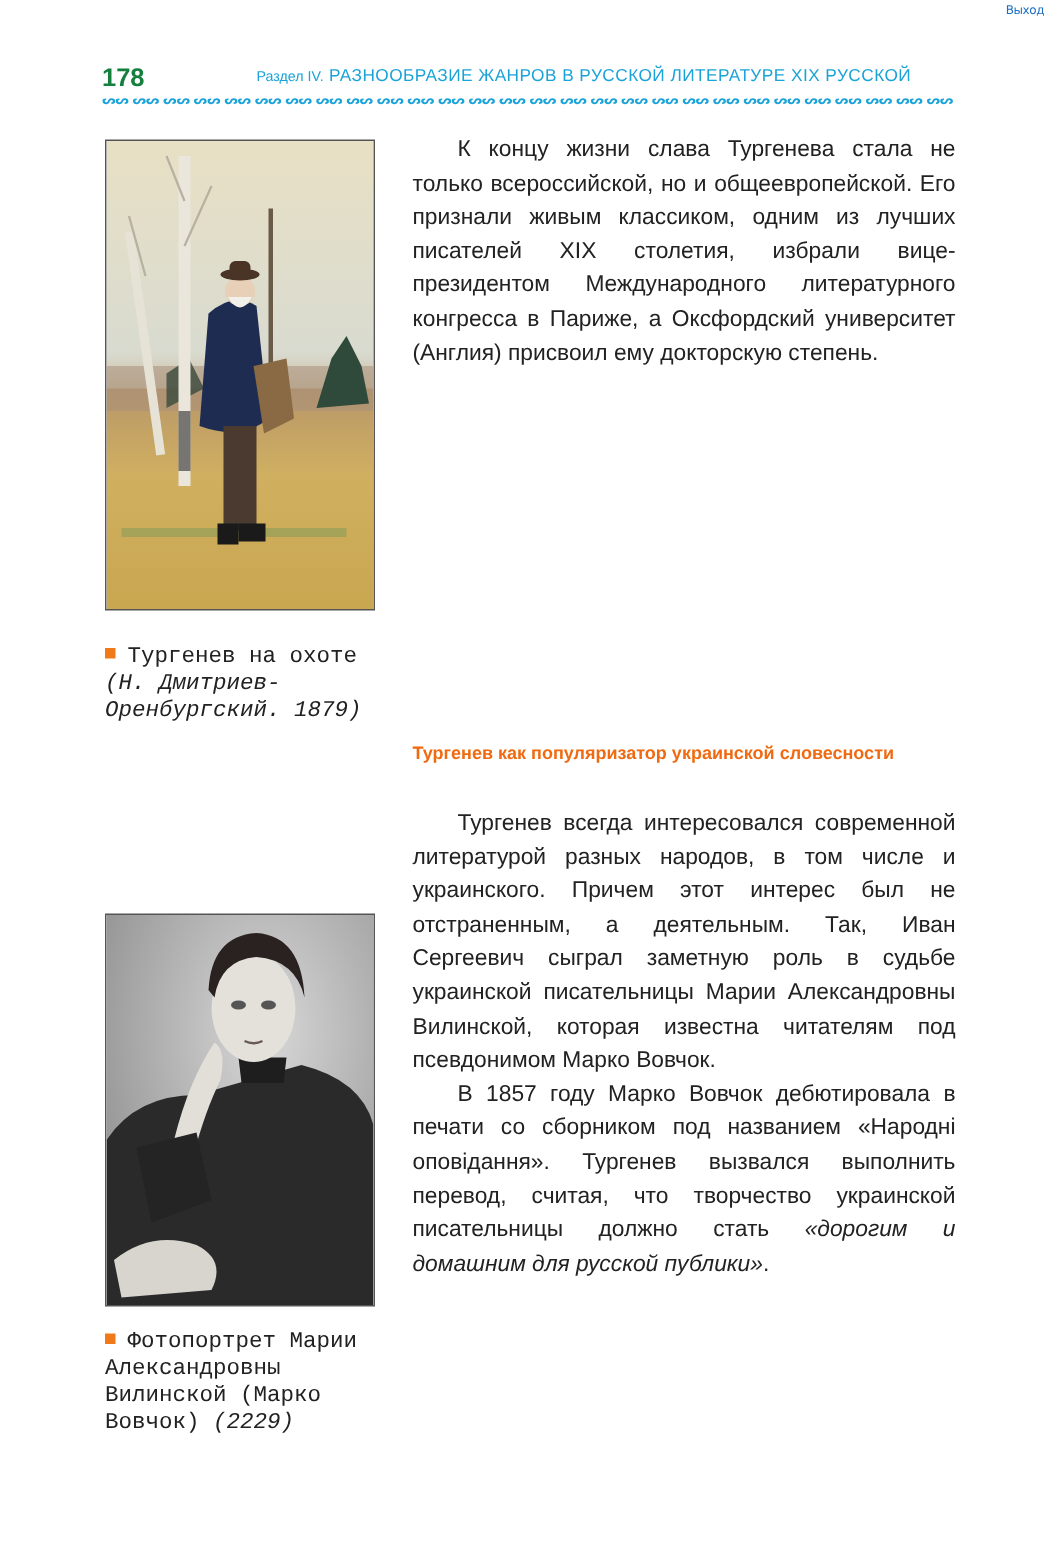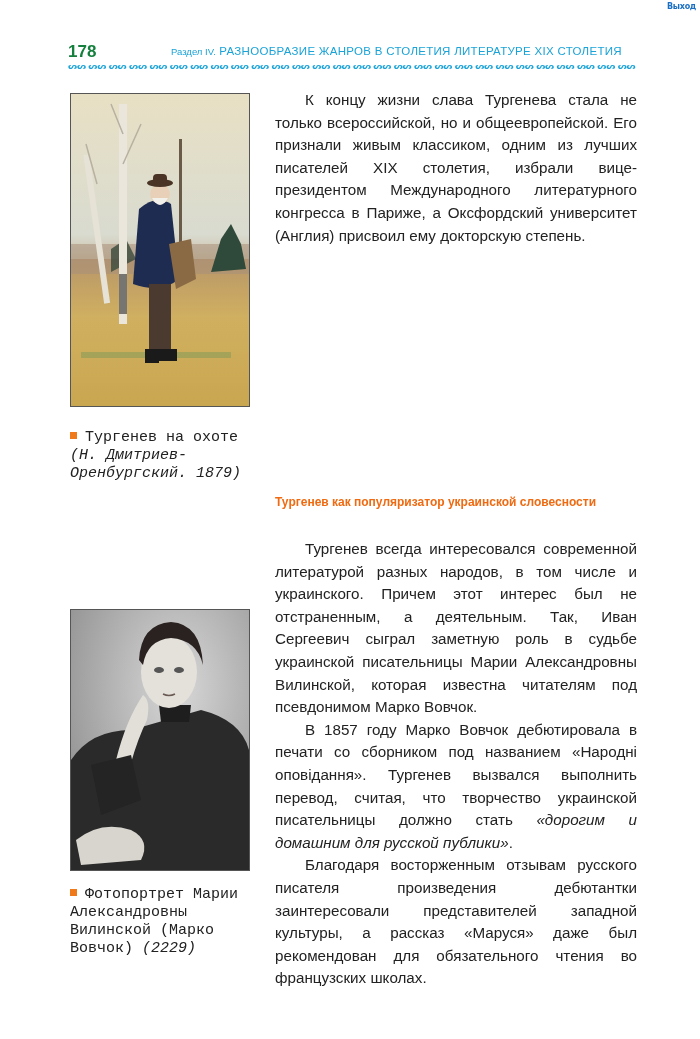--- a/index.html
+++ b/index.html
@@ -1,18 +1,18 @@
 <!DOCTYPE html>
 <html><head>
 <meta charset="utf-8">
 <style>
   html, body { margin: 0; padding: 0; background: #ffffff; }
   body { width: 700px; height: 1039px; position: relative; overflow: hidden;
          font-family: "DejaVu Sans", "Liberation Sans", sans-serif; color: #222; }
-  .corner-logo { position: absolute; right: 4px; top: 2px; font-size: 8px; font-weight: bold;
+  .corner-logo { position: absolute; right: 4px; top: 2px; font-size: 8px; font-weight: normal;
                  color: #1a6fc4; letter-spacing: -0.3px; }
   .page-num { position: absolute; left: 68px; top: 42px; font-size: 17px; font-weight: bold; color: #15803d;
               font-family: "Liberation Sans", sans-serif; }
   .running-head { position: absolute; left: 171px; top: 45px; font-size: 11.5px; color: #1aa3d8;
                   letter-spacing: 0.3px; font-family: "Liberation Sans", sans-serif; white-space: nowrap; }
   .running-head .small { font-size: 9.5px; letter-spacing: 0; }
   .ornament { position: absolute; left: 68px; top: 63px; width: 568px; height: 8px; overflow: hidden;
               color: #1aa3d8; font-size: 8px; line-height: 8px; white-space: nowrap; letter-spacing: -0.2px;
               font-family: "DejaVu Sans", sans-serif; font-weight: bold; }
   .figure { position: absolute; left: 70px; width: 180px; border: 1px solid #555; box-sizing: border-box; overflow: hidden; }
@@ -32,21 +32,21 @@
   .col i { font-style: italic; }
 </style>
 </head>
 <body>
 
 <div class="corner-logo">Выход</div>
 
 <div class="page-num">178</div>
 <div class="running-head">
   <span class="small">Раздел IV.</span>
-  <span>РАЗНООБРАЗИЕ ЖАНРОВ В СТОЛЕТИЯ ЛИТЕРАТУРЕ XIX СТОЛЕТИЯ</span>
+  <span>РАЗНООБРАЗИЕ ЖАНРОВ В РУССКОЙ ЛИТЕРАТУРЕ XIX РУССКОЙ</span>
 </div>
 <div class="ornament">ᔕᔕ ᔕᔕ ᔕᔕ ᔕᔕ ᔕᔕ ᔕᔕ ᔕᔕ ᔕᔕ ᔕᔕ ᔕᔕ ᔕᔕ ᔕᔕ ᔕᔕ ᔕᔕ ᔕᔕ ᔕᔕ ᔕᔕ ᔕᔕ ᔕᔕ ᔕᔕ ᔕᔕ ᔕᔕ ᔕᔕ ᔕᔕ ᔕᔕ ᔕᔕ ᔕᔕ ᔕᔕ ᔕᔕ ᔕᔕ ᔕᔕ ᔕᔕ ᔕᔕ ᔕᔕ ᔕᔕ ᔕᔕ ᔕᔕ ᔕᔕ ᔕᔕ ᔕᔕ ᔕᔕ ᔕᔕ ᔕᔕ ᔕᔕ ᔕᔕ ᔕᔕ</div>
 
 <div class="figure fig1">
   <svg width="178" height="312" viewBox="0 0 178 312" xmlns="http://www.w3.org/2000/svg">
     <defs>
       <linearGradient id="sky" x1="0" y1="0" x2="0" y2="1">
         <stop offset="0" stop-color="#e8e0c4"></stop>
         <stop offset="0.45" stop-color="#d9dbd0"></stop>
         <stop offset="0.55" stop-color="#c9b79a"></stop>
@@ -115,14 +115,13 @@
   <p class="indent">К концу жизни слава Тургенева стала не только всероссийской, но и общеевропейской. Его признали живым классиком, одним из лучших писателей XIX столетия, избрали вице-президентом Международного литературного конгресса в Париже, а Оксфордский университет (Англия) присвоил ему докторскую степень.</p>
 </div>
 
 <div class="col" style="top: 492px;">
   <h2>Тургенев как популяризатор украинской словесности</h2>
 </div>
 
 <div class="col" style="top: 538px;">
   <p class="indent">Тургенев всегда интересовался современной литературой разных народов, в том числе и украинского. Причем этот интерес был не отстраненным, а деятельным. Так, Иван Сергеевич сыграл заметную роль в судьбе украинской писательницы Марии Александровны Вилинской, которая известна читателям под псевдонимом Марко Вовчок.</p>
   <p class="indent"><span>В 1857 году Марко Вовчок дебютировала в печати со сборником под названием «Народні оповідання». Тургенев вызвался выполнить перевод, считая, что творчество украинской писательницы должно стать </span><i>«дорогим и домашним для русской публики»</i><span>.</span></p>
-  <p class="indent">Благодаря восторженным отзывам русского писателя произведения дебютантки заинтересовали представителей западной культуры, а рассказ «Маруся» даже был рекомендован для обязательного чтения во французских школах.</p>
 </div>
 
 </body></html>

